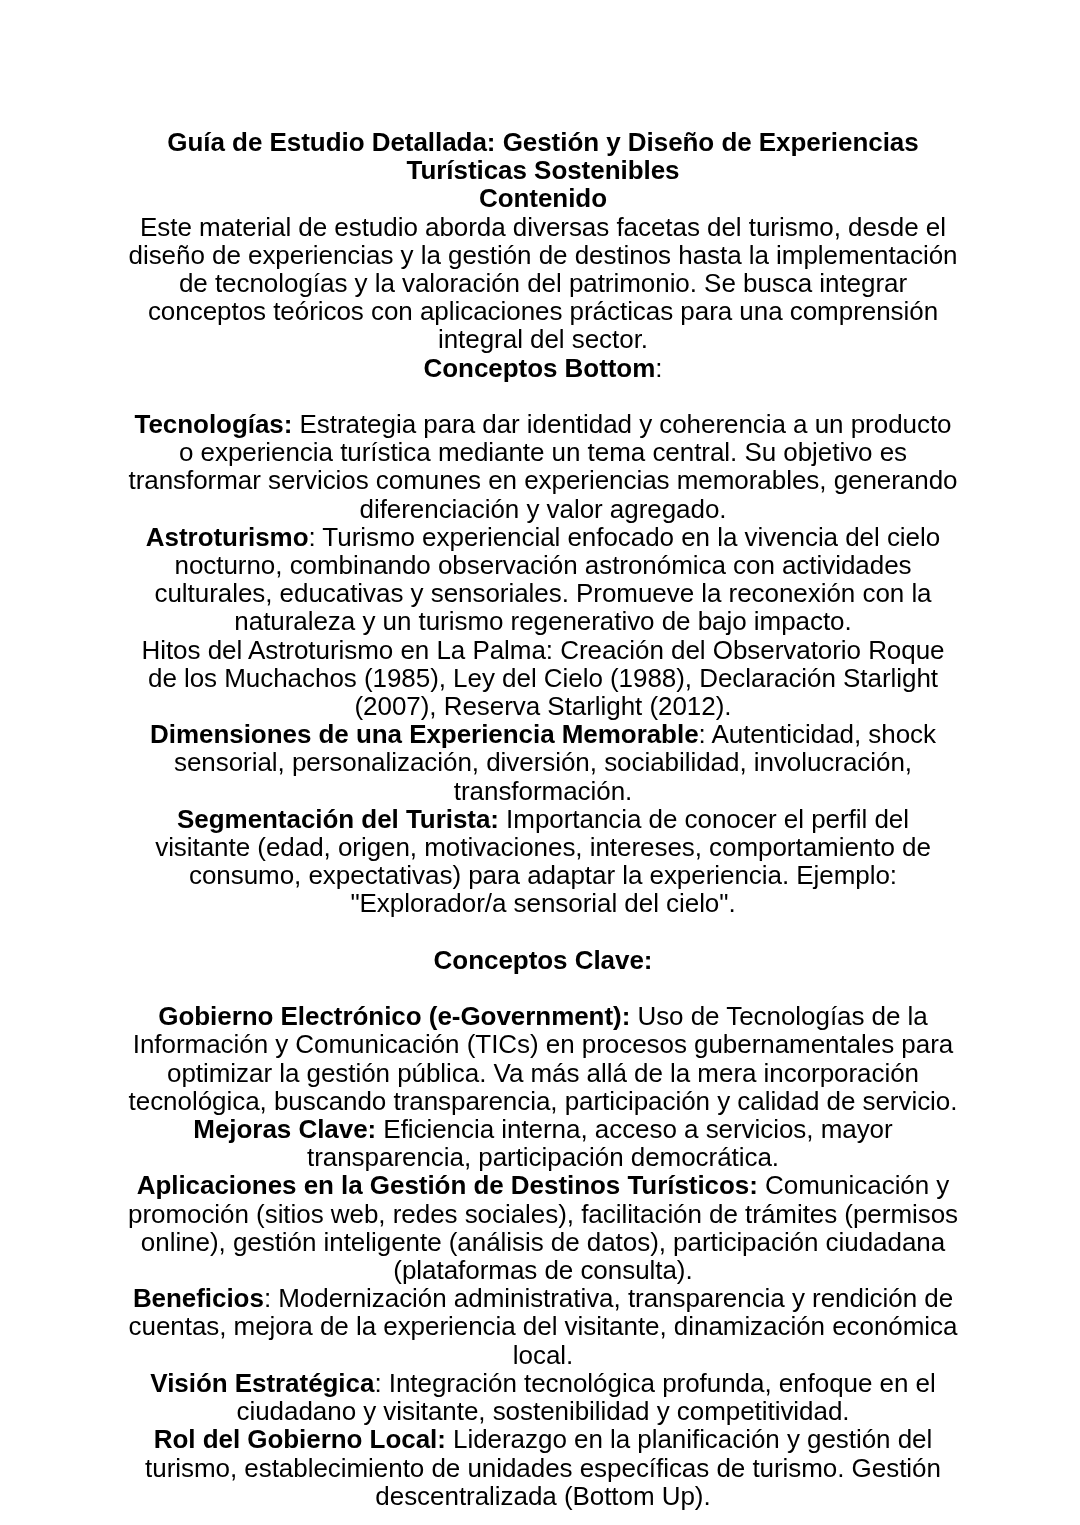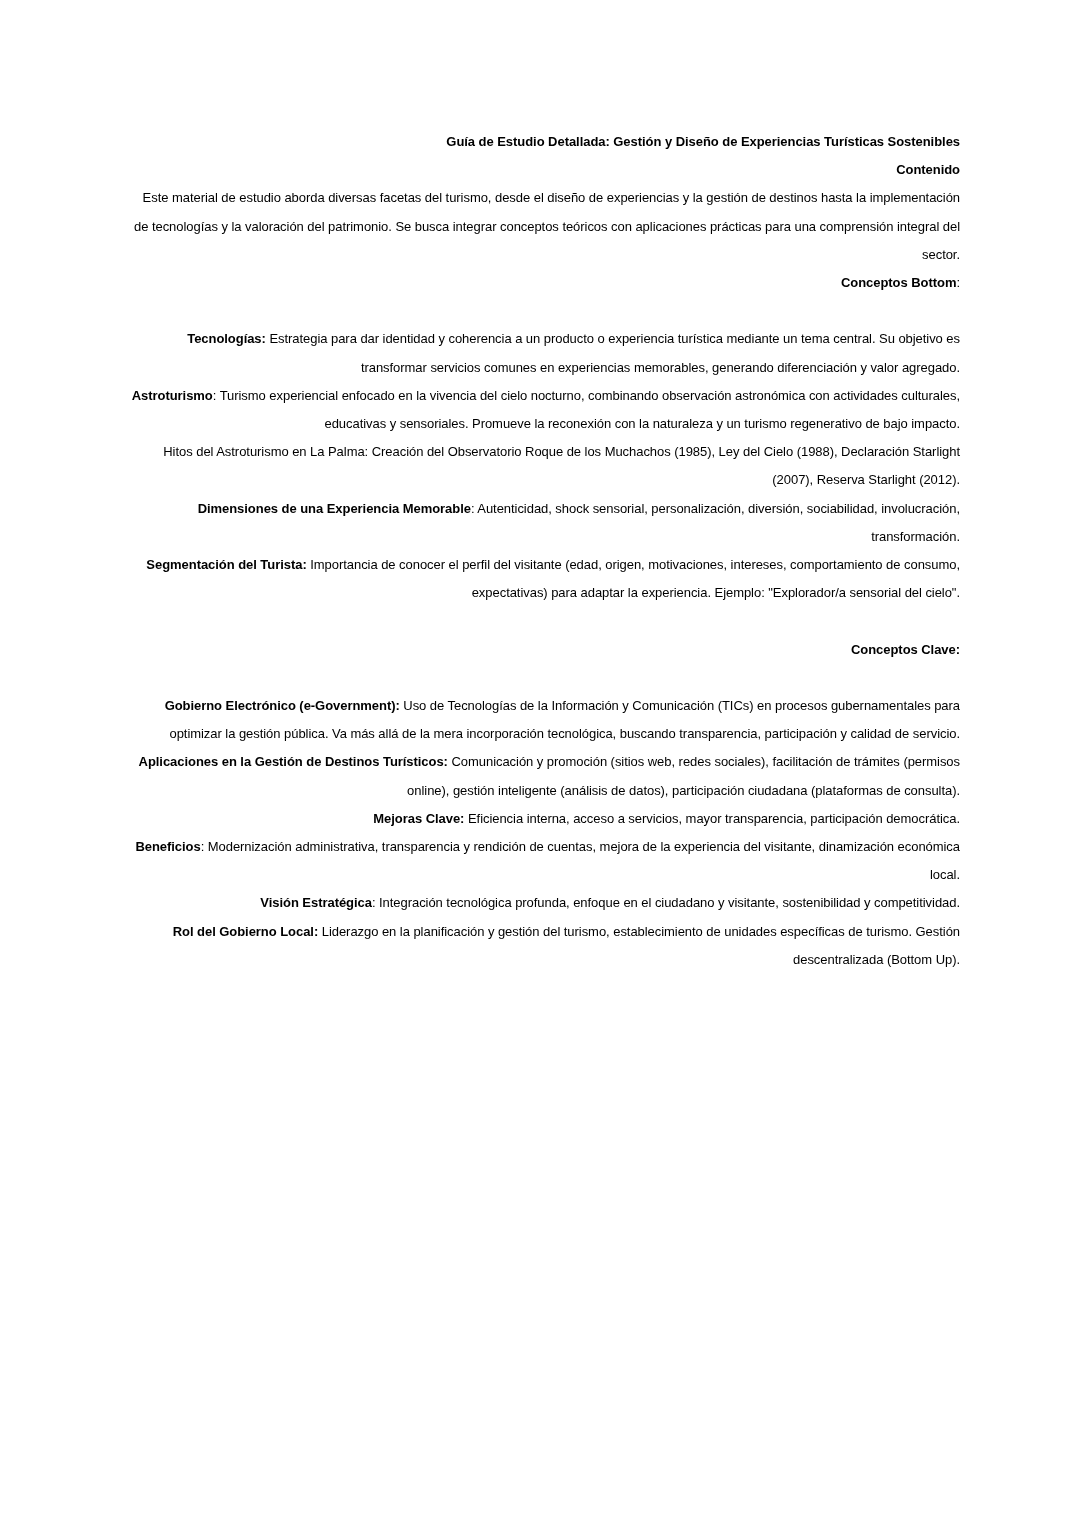--- a/index.html
+++ b/index.html
@@ -20,24 +20,24 @@
     box-sizing: border-box;
     width: 1080px;
     height: 1525px;
     background: #ffffff;
     padding: 128px 122px 0 126px;
     position: relative;
   }
 
   .doc-body {
     width: 834px;
-    font-size: 13px;
+    font-size: 26px;
     line-height: 28.2px;
     letter-spacing: -0.05px;
-    text-align: right;
+    text-align: center;
   }
 
   .block {
     margin: 0;
     padding: 0;
   }
 
   
   .block + .block.spaced {
     margin-top: 28.2px;
@@ -77,22 +77,22 @@
           <div class="line"><span class="b">Astroturismo</span><span class="reg">: Turismo experiencial enfocado en la vivencia del cielo nocturno, combinando observación astronómica con actividades culturales, educativas y sensoriales. Promueve la reconexión con la naturaleza y un turismo regenerativo de bajo impacto.</span></div>
           <div class="line"><span class="reg">Hitos del Astroturismo en La Palma: Creación del Observatorio Roque de los Muchachos (1985), Ley del Cielo (1988), Declaración Starlight (2007), Reserva Starlight (2012).</span></div>
           <div class="line"><span class="b">Dimensiones de una Experiencia Memorable</span><span class="reg">: Autenticidad, shock sensorial, personalización, diversión, sociabilidad, involucración, transformación.</span></div>
           <div class="line"><span class="b">Segmentación del Turista:</span><span class="reg"> Importancia de conocer el perfil del visitante (edad, origen, motivaciones, intereses, comportamiento de consumo, expectativas) para adaptar la experiencia. Ejemplo: "Explorador/a sensorial del cielo".</span></div>
         </div>
         <div class="block spaced">
           <div class="line"><span class="b">Conceptos Clave:</span></div>
         </div>
         <div class="block spaced">
           <div class="line"><span class="b">Gobierno Electrónico (e-Government):</span><span class="reg"> Uso de Tecnologías de la Información y Comunicación (TICs) en procesos gubernamentales para optimizar la gestión pública. Va más allá de la mera incorporación tecnológica, buscando transparencia, participación y calidad de servicio.</span></div>
+          <div class="line"><span class="b">Mejoras Clave:</span><span class="reg"> Eficiencia interna, acceso a servicios, mayor transparencia, participación democrática.</span></div>
           <div class="line"><span class="b">Aplicaciones en la Gestión de Destinos Turísticos:</span><span class="reg"> Comunicación y promoción (sitios web, redes sociales), facilitación de trámites (permisos online), gestión inteligente (análisis de datos), participación ciudadana (plataformas de consulta).</span></div>
-          <div class="line"><span class="b">Mejoras Clave:</span><span class="reg"> Eficiencia interna, acceso a servicios, mayor transparencia, participación democrática.</span></div>
           <div class="line"><span class="b">Beneficios</span><span class="reg">: Modernización administrativa, transparencia y rendición de cuentas, mejora de la experiencia del visitante, dinamización económica local.</span></div>
           <div class="line"><span class="b">Visión Estratégica</span><span class="reg">: Integración tecnológica profunda, enfoque en el ciudadano y visitante, sostenibilidad y competitividad.</span></div>
           <div class="line"><span class="b">Rol del Gobierno Local:</span><span class="reg"> Liderazgo en la planificación y gestión del turismo, establecimiento de unidades específicas de turismo. Gestión descentralizada (Bottom Up).</span></div>
         </div>
       </div>
 
   </article>
 </div>
 
 </body></html>

